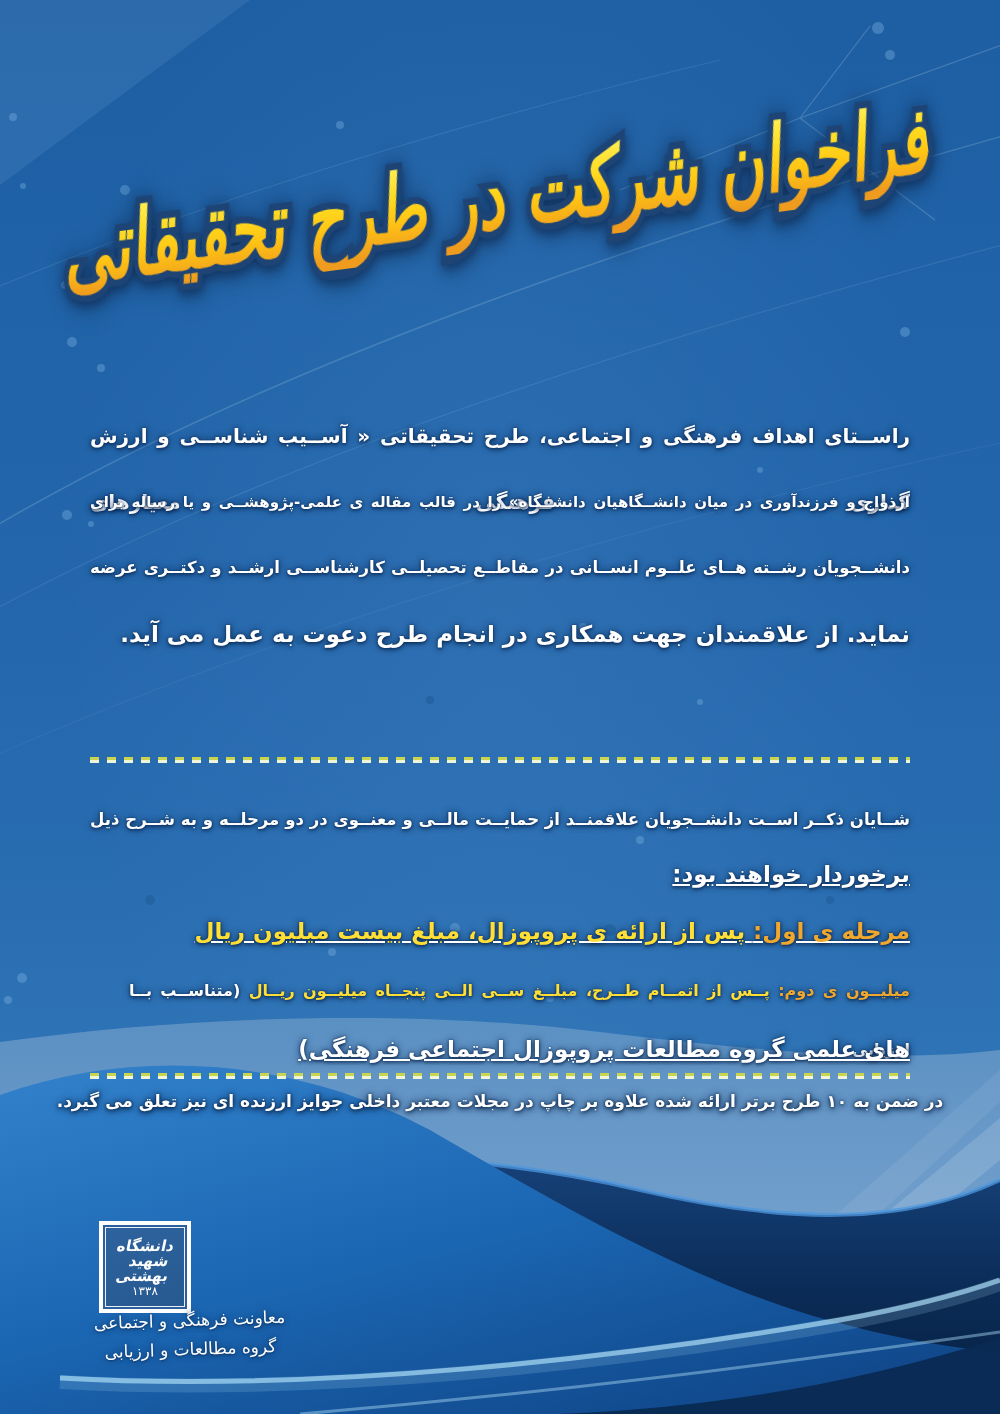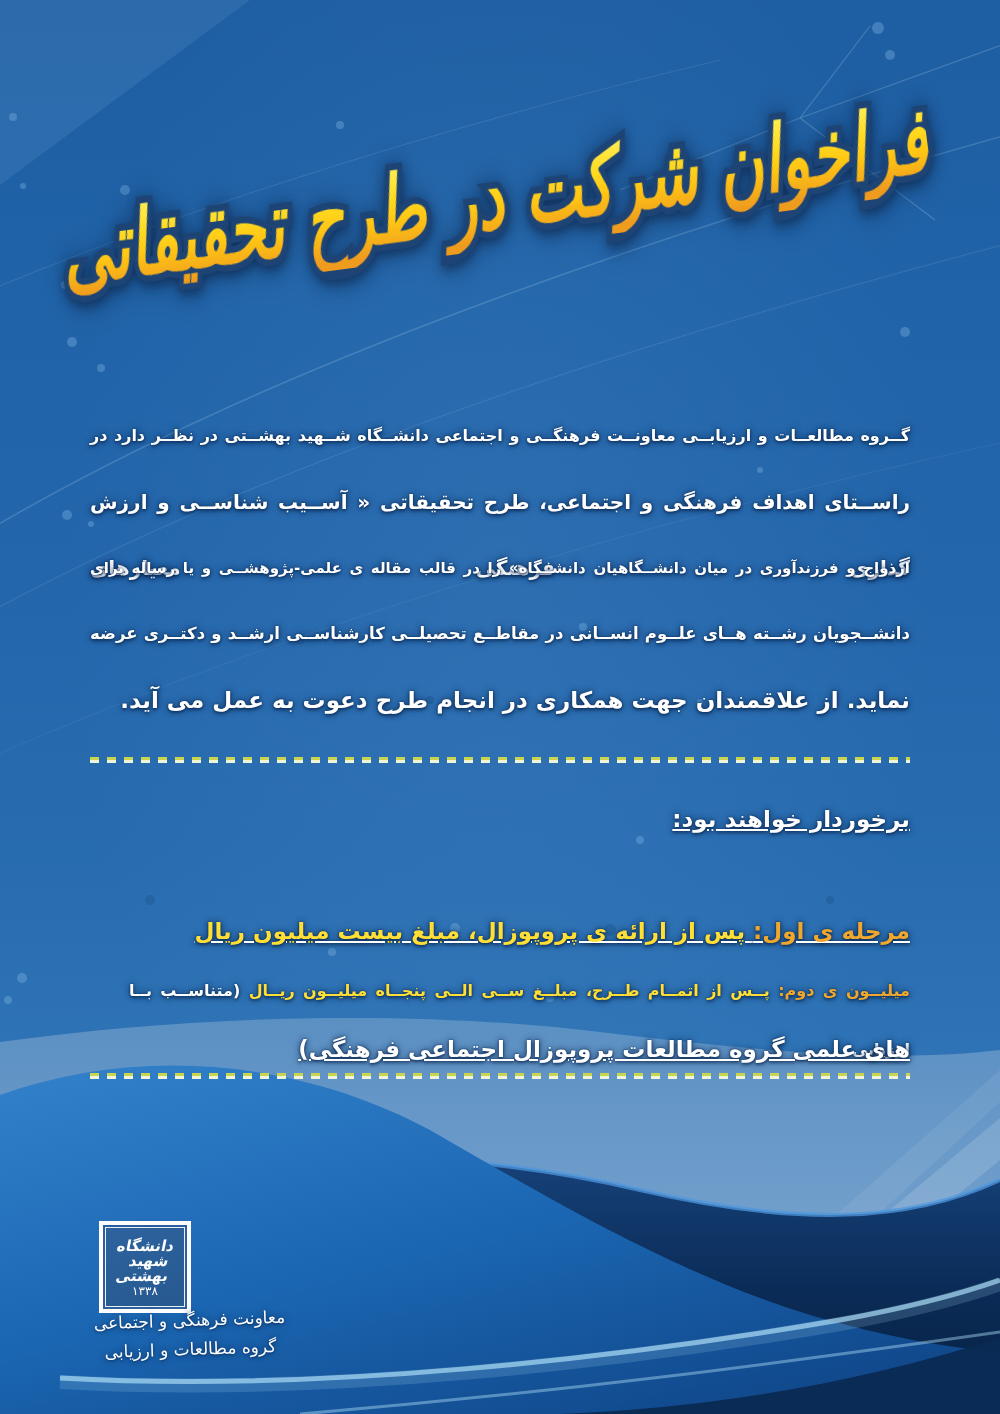--- a/index.html
+++ b/index.html
@@ -145,41 +145,42 @@
   </svg>
 
   <div class="title-zone">
     <div class="title-wrap">
       <span class="title-outline" aria-hidden="true">فراخوان شرکت در طرح تحقیقاتی</span>
       <span class="title-fill">فراخوان شرکت در طرح تحقیقاتی</span>
     </div>
   </div>
 
   <div class="intro txt">
-    <div class="line just fit" style="font-size: 16px;">گــروه مطالعــات و ارزیابــی معاونــت فرهنگــی و اجتماعی دانشــگاه شــهید بهشــتی در نظــر دارد در</div>
     <div class="line just fit" style="font-size: 20px;">راســتای اهداف فرهنگی و اجتماعی، طرح تحقیقاتی « آســیب شناســی و ارزش گذاری فرهنگی معیارهای</div>
     <div class="line just fit" style="font-size: 15px;">ازدواج و فرزندآوری در میان دانشــگاهیان دانشــگاه» را در قالب مقاله ی علمی-پژوهشــی و یا رساله برای</div>
     <div class="line just fit" style="font-size: 16.5px;">دانشــجویان رشــته هــای علــوم انســانی در مقاطــع تحصیلــی کارشناســی ارشــد و دکتــری عرضه</div>
     <div class="line center fit" style="">نماید. از علاقمندان جهت همکاری در انجام طرح دعوت به عمل می آید.</div>
   </div>
 
   <div class="dashline sep1"></div>
 
   <div class="support txt">
+    <div class="line just fit" style="font-size: 16.5px;">شــایان ذکــر اســت دانشــجویان علاقمنــد از حمایــت مالــی و معنــوی در دو مرحلــه و به شــرح ذیل</div>
     <div class="line start fit" style="">برخوردار خواهند بود:</div>
   </div>
 
   <div class="stages txt">
     <div class="line start fit" style=""><span class="lbl">مرحله ی اول:</span> <span class="amt">پس از ارائه ی پروپوزال، مبلغ بیست میلیون ریال</span></div>
     <div class="line just fit" style="font-size: 16px;"><span class="lbl">میلیــون ی دوم:</span> <span class="amt">پــس از اتمــام طــرح، مبلــغ ســی الــی پنجــاه میلیــون ریــال</span> <span class="txt-w">(متناســب بــا ارزیابی</span></div>
     <div class="line start fit" style="">های علمی گروه مطالعات پروپوزال اجتماعی فرهنگی)</div>
   </div>
 
   <div class="dashline sep2"></div>
 
+  <div class="footer-note txt fit" style="font-size: 17px;">در ضمن به ۱۰ طرح برتر ارائه شده علاوه بر چاپ در مجلات معتبر داخلی جوایز ارزنده ای نیز تعلق می گیرد.</div>
 
   <div class="logo-box">
     <span class="emblem-word w1">دانشگاه</span>
     <span class="emblem-word w2">شهید</span>
     <span class="emblem-word w3">بهشتی</span>
     <span class="emblem-year">۱۳۳۸</span>
   </div>
   <div class="logo-caption">
     <div>معاونت فرهنگی و اجتماعی</div>
     <div>گروه مطالعات و ارزیابی</div>

